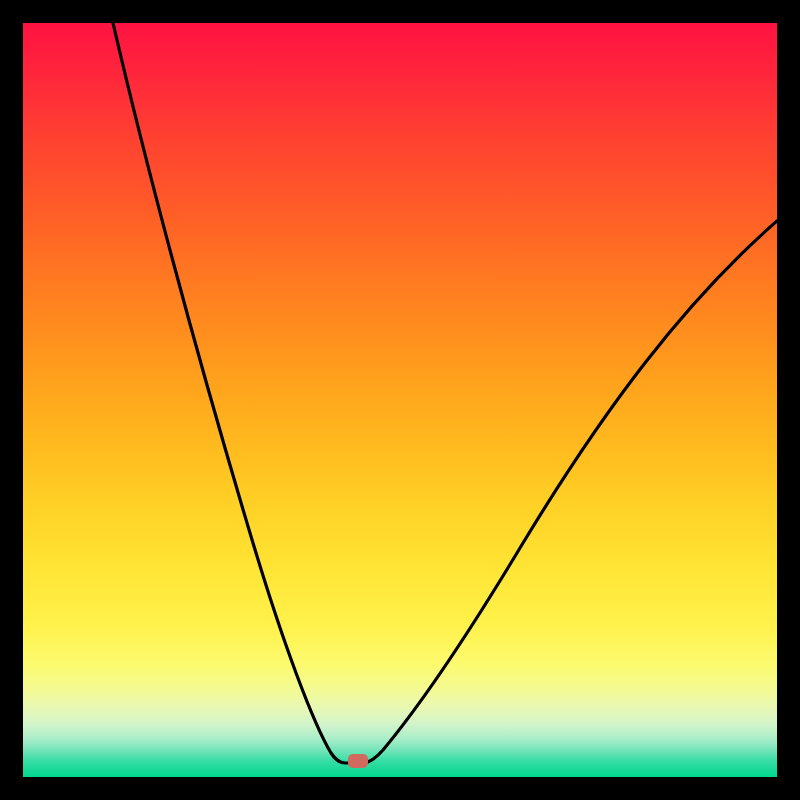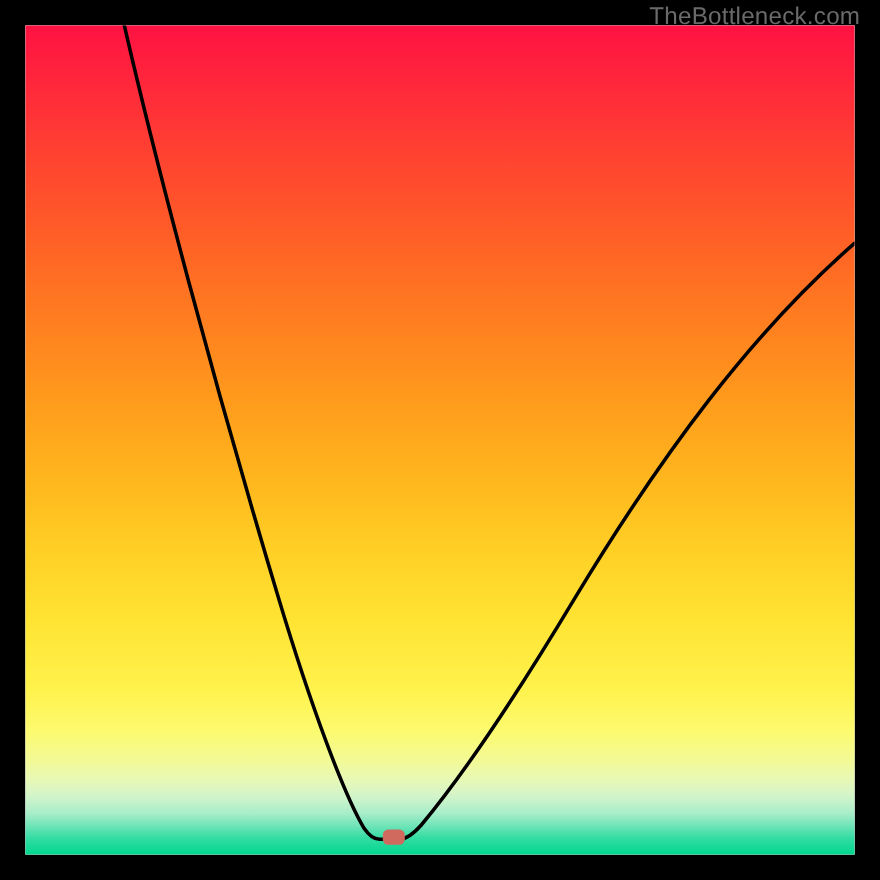--- a/index.html
+++ b/index.html
@@ -74,21 +74,20 @@
     background: #d16a5e;
     border-radius: 5px;
     z-index: 12;
   }
 </style>
 </head>
 <body>
 
 <div class="frame">
 
-  <div class="watermark">TheBottleneck.com</div>
 
   <div class="plot-area">
 
     <div class="gradient"></div>
 
     <svg class="curve-svg" viewBox="0 0 754 754" preserveAspectRatio="none">
       <path d="M 90 0
            C 120 130, 170 320, 230 520
            C 260 620, 290 700, 308 730
            C 312 736, 316 740, 322 740

